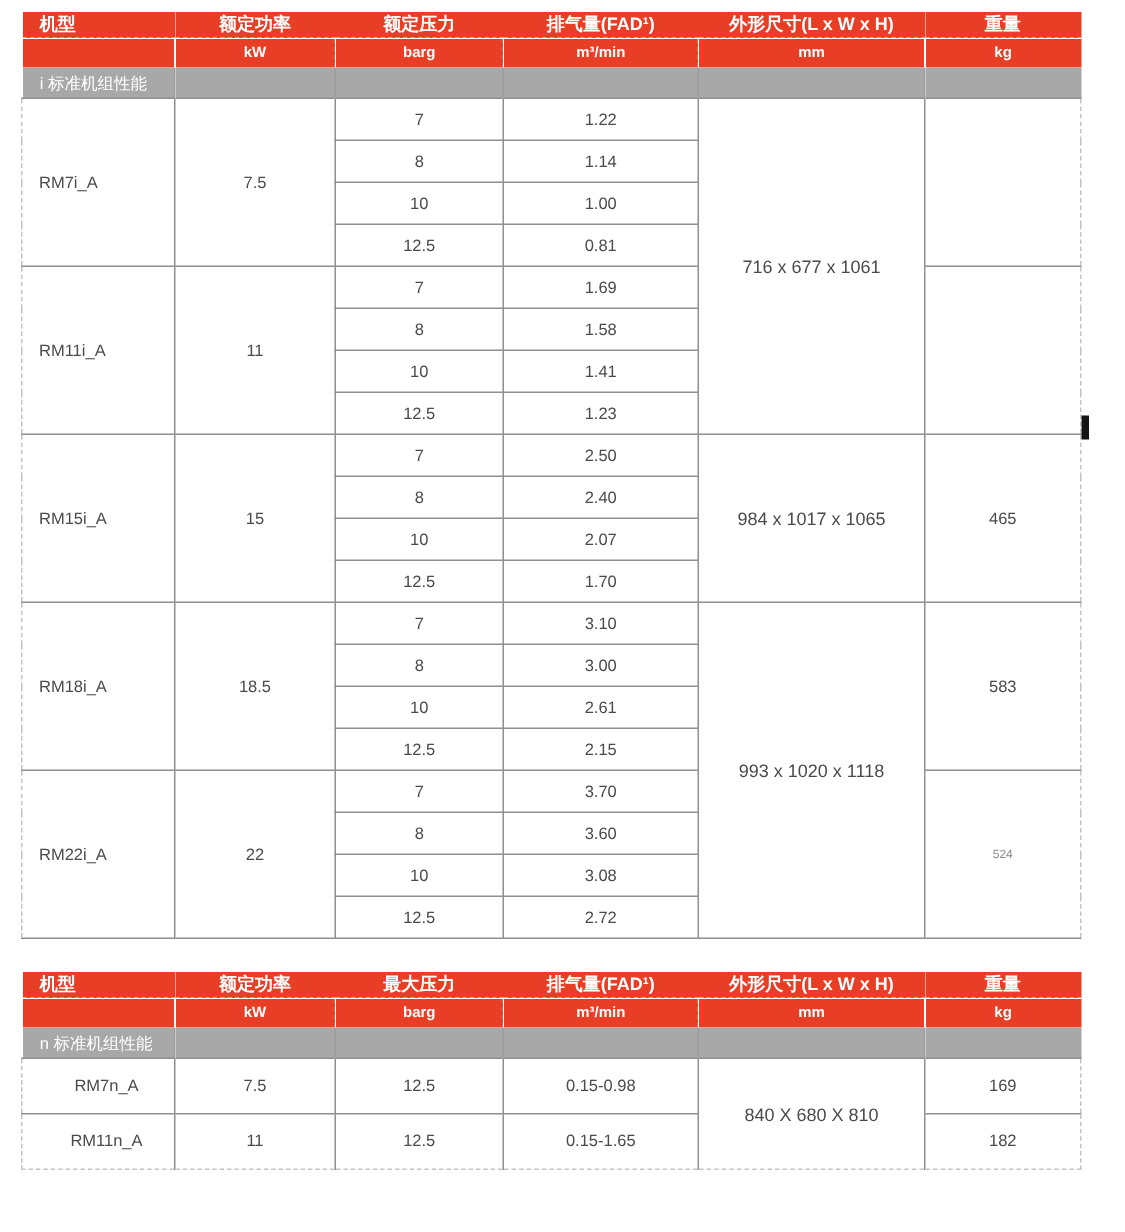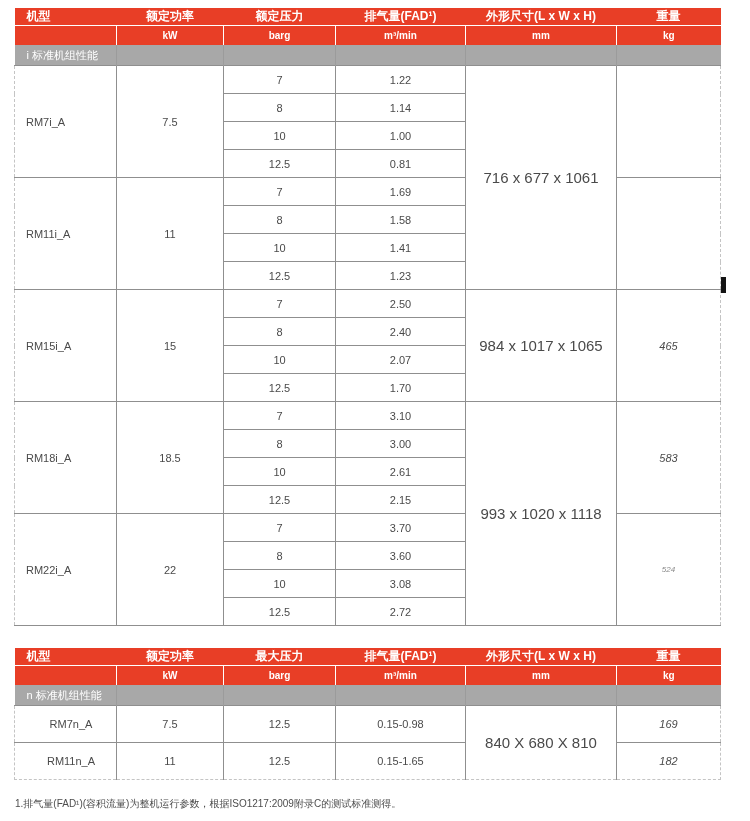--- a/index.html
+++ b/index.html
@@ -64,24 +64,24 @@
     border:1px solid #8f8f8f;
     font-size:11px;
     color:#4a4a4a;
     text-align:center;
     vertical-align:middle;
     background:#fff;
     height:27px;
   }
   #t2 td.data{height:36px;text-align:center;}
   td.model{text-align:left;padding-left:11px;}
-  td.dims{font-size:15px;}
+  td.dims{font-size:12px;}
   td.tiny{font-size:8px;color:#8a8a8a;}
   td.edge-left{border-left:1px dashed #c4c4c4;}
-  td.edge-right{border-right:1px dashed #c4c4c4;font-style:italic;}
+  td.edge-right{border-right:1px dashed #c4c4c4;}
   #t2 tr.last td{border-bottom:1px dashed #c4c4c4;}
   #t2 td.dims{border-bottom:1px dashed #c4c4c4;margin-top:36px;}
 
   .footnote{
     position:absolute;
     left:15px;
     top:797px;
     font-size:10px;
     color:#4d4d4d;
   }
@@ -285,16 +285,15 @@
       <tr class="last">
         <td class="data model edge-left">RM11n_A</td>
         <td class="data">11</td>
         <td class="data">12.5</td>
         <td class="data">0.15-1.65</td>
         <td class="data edge-right">182</td>
       </tr>
     </tbody>
   </table>
 
-  <div class="footnote">1.排气量(FAD¹)(容积流量)为整机运行参数，根据ISO1217:2009附录C的测试标准测得。</div>
 
   <div class="artifact"></div>
 </div>
 
 </body></html>

